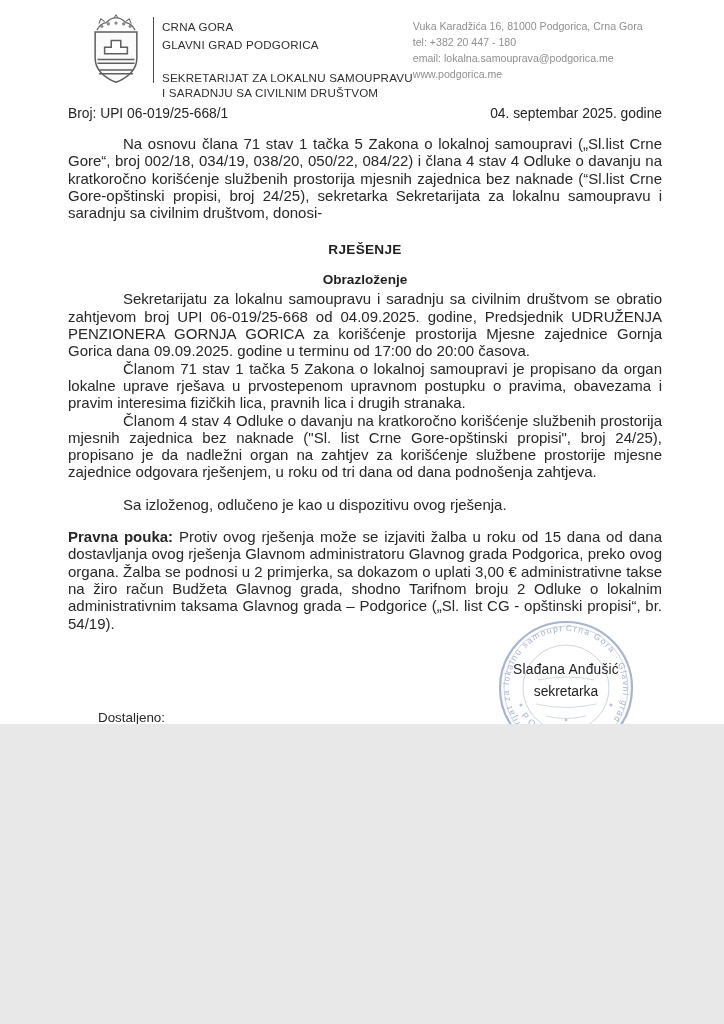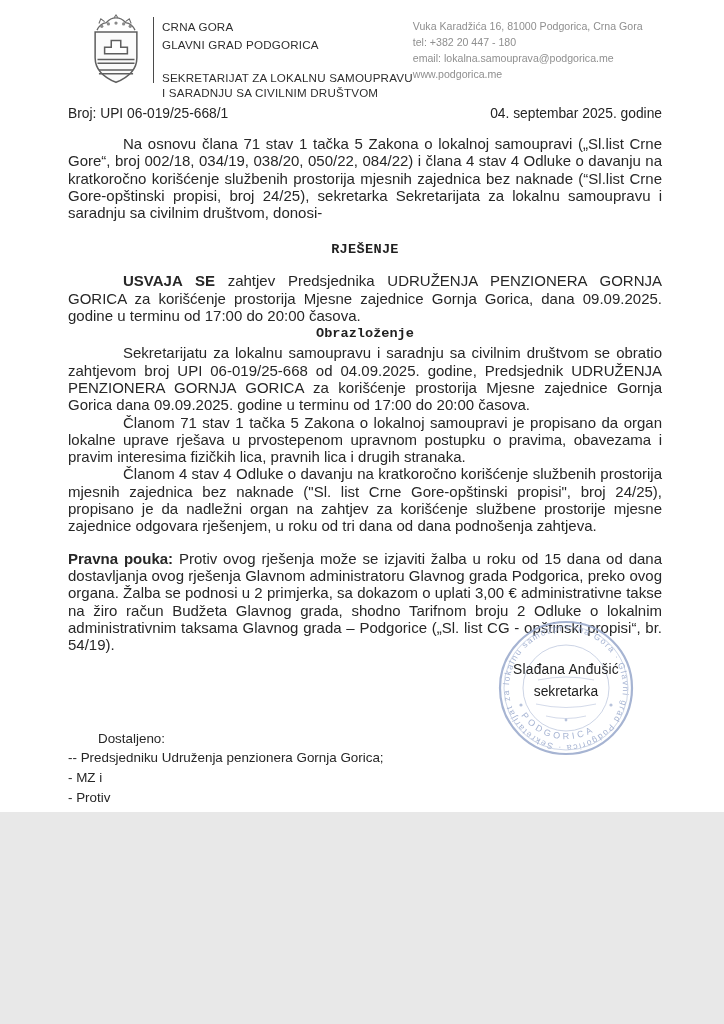--- a/index.html
+++ b/index.html
@@ -1,21 +1,21 @@
 <!DOCTYPE html>
 <html><head>
 <meta charset="utf-8">
 <style>
   * { margin: 0; padding: 0; box-sizing: border-box; }
   html, body { background: #e8e8e8; }
   body { display: flex; justify-content: center; }
   .page {
     position: relative;
     width: 724px;
-    height: 812px;
+    height: 724px;
     background: #ffffff;
     font-family: "Liberation Sans", sans-serif;
     color: #262626;
     overflow: hidden;
     padding: 14px 62px 0 68px;
   }
 
   
   .letterhead { display: flex; align-items: flex-start; }
   .lh-left { display: flex; align-items: flex-start; margin-left: 20px; }
@@ -39,21 +39,20 @@
     line-height: 17.3px;
     text-align: justify;
     color: #272727;
   }
   .indent { text-indent: 55px; }
   .heading {
     text-align: center;
     font-weight: bold;
     font-size: 13.6px;
     color: #1f1f1f;
-    font-family: Liberation Mono, monospace;
   }
   .h-rjesenje { margin: 21px 0 15px 0; letter-spacing: 0.3px; }
   .h-obrazlozenje { margin: 2px 0 3px 0; }
   .gap-top { margin-top: 15px; }
   .bold { font-weight: bold; }
 
   
   .stamp-block {
     position: absolute;
     left: 486px;
@@ -128,28 +127,28 @@
   <div class="ref-row">
     <div class="ref-number">Broj: UPI 06-019/25-668/1</div>
     <div class="doc-date">04. septembar 2025. godine</div>
   </div>
 
   <div class="doc-body">
     <p class="para indent">Na osnovu člana 71 stav 1 tačka 5 Zakona o lokalnoj samoupravi („Sl.list Crne Gore“, broj 002/18, 034/19, 038/20, 050/22, 084/22) i člana 4 stav 4 Odluke o davanju na kratkoročno korišćenje službenih prostorija mjesnih zajednica bez naknade (“Sl.list Crne Gore-opštinski propisi, broj 24/25), sekretarka Sekretarijata za lokalnu samoupravu i saradnju sa civilnim društvom, donosi-</p>
 
     <div class="heading h-rjesenje">RJEŠENJE</div>
 
-    <p class="para indent"><span class="bold">USVAJA SE</span><span> zahtjev Predsjednika UDRUŽENJA PENZIONERA GORNJA GORICA za korišćenje prostorija Mjesne zajednice Gornja Gorica, dana 09.09.2025. godine u terminu od 17:00 do 20:00 časova.</span></p>
 
     <div class="heading h-obrazlozenje">Obrazloženje</div>
 
     <p class="para indent">Sekretarijatu za lokalnu samoupravu i saradnju sa civilnim društvom se obratio zahtjevom broj UPI 06-019/25-668 od 04.09.2025. godine, Predsjednik UDRUŽENJA PENZIONERA GORNJA GORICA za korišćenje prostorija Mjesne zajednice Gornja Gorica dana 09.09.2025. godine u terminu od 17:00 do 20:00 časova.</p>
     <p class="para indent">Članom 71 stav 1 tačka 5 Zakona o lokalnoj samoupravi je propisano da organ lokalne uprave rješava u prvostepenom upravnom postupku o pravima, obavezama i pravim interesima fizičkih lica, pravnih lica i drugih stranaka.</p>
     <p class="para indent">Članom 4 stav 4 Odluke o davanju na kratkoročno korišćenje službenih prostorija mjesnih zajednica bez naknade ("Sl. list Crne Gore-opštinski propisi", broj 24/25), propisano je da nadležni organ na zahtjev za korišćenje službene prostorije mjesne zajednice odgovara rješenjem, u roku od tri dana od dana podnošenja zahtjeva.</p>
 
+    <p class="para indent gap-top">Sa izloženog, odlučeno je kao u dispozitivu ovog rješenja.</p>
 
     <p class="para gap-top"><span class="bold">Pravna pouka:</span><span> Protiv ovog rješenja može se izjaviti žalba u roku od 15 dana od dana dostavljanja ovog rješenja Glavnom administratoru Glavnog grada Podgorica, preko ovog organa. Žalba se podnosi u 2 primjerka, sa dokazom o uplati 3,00 € administrativne takse na žiro račun Budžeta Glavnog grada, shodno Tarifnom broju 2 Odluke o lokalnim administrativnim taksama Glavnog grada – Podgorice („Sl. list CG - opštinski propisi“, br. 54/19).</span></p>
 
     <div class="distribution">
       <div class="dist-label">Dostaljeno:</div>
       <div class="dist-item">-- Predsjedniku Udruženja penzionera Gornja Gorica;</div>
       <div class="dist-item">- MZ i</div>
       <div class="dist-item">- Protiv</div>
     </div>
   </div>

